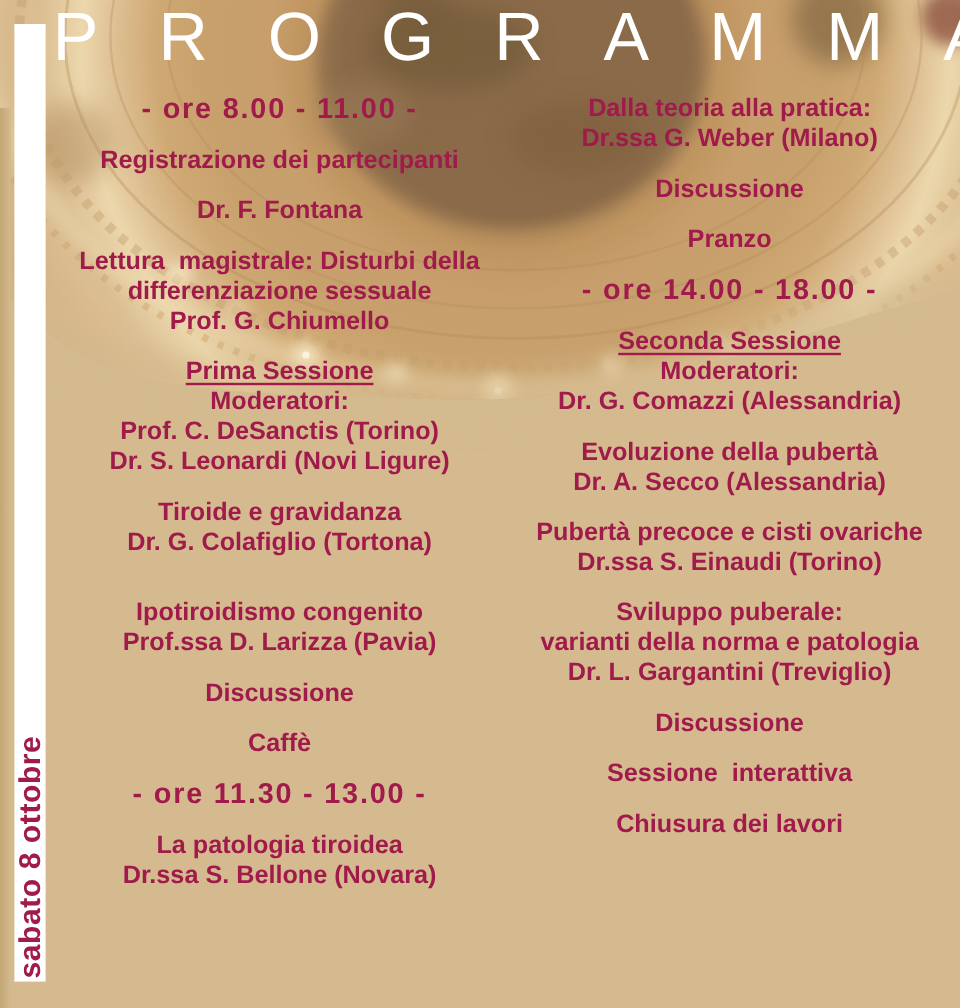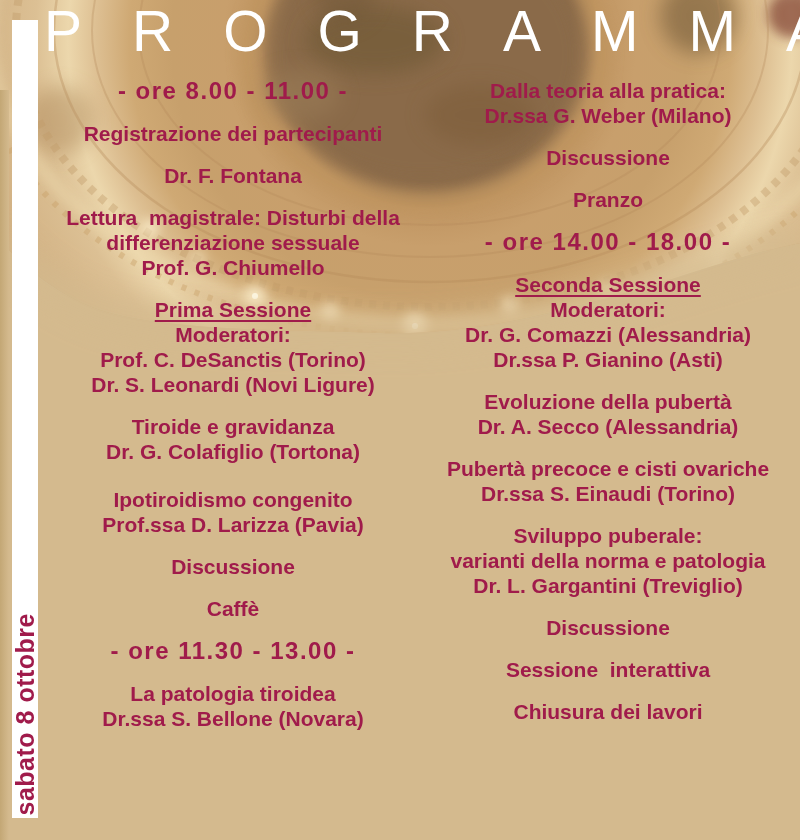--- a/index.html
+++ b/index.html
@@ -44,21 +44,21 @@
     letter-spacing:50px;white-space:nowrap;
   }
   
   .col{
     position:absolute;top:78px;z-index:4;text-align:center;
     color:var(--accent);
   }
   #col-left{left:40px;width:386px;}
   #col-right{left:420px;width:376px;}
   .block{margin-bottom:17px;}
-  .block.spaced{margin-top:23px;}
+  .block.spaced{margin-top:34px;}
   .line{
     font-size:21px;line-height:25px;font-weight:bold;
     white-space:pre-wrap;
   }
   .time-line{font-size:24px;line-height:26px;letter-spacing:1.5px;}
   .session-title{
     text-decoration:underline;
     text-decoration-thickness:2px;
     text-underline-offset:3px;
   }
@@ -193,21 +193,20 @@
     <div class="block">
       <div class="line">Pranzo</div>
     </div>
     <div class="block">
       <div class="line time-line">- ore 14.00 - 18.00 -</div>
     </div>
     <div class="block">
       <div class="line session-title">Seconda Sessione</div>
       <div class="line">Moderatori:</div>
       <div class="line">Dr. G. Comazzi (Alessandria)</div>
-      <div class="line">Dr.ssa P. Gianino (Asti)</div>
     </div>
     <div class="block">
       <div class="line">Evoluzione della pubertà</div>
       <div class="line">Dr. A. Secco (Alessandria)</div>
     </div>
     <div class="block">
       <div class="line">Pubertà precoce e cisti ovariche</div>
       <div class="line">Dr.ssa S. Einaudi (Torino)</div>
     </div>
     <div class="block">

